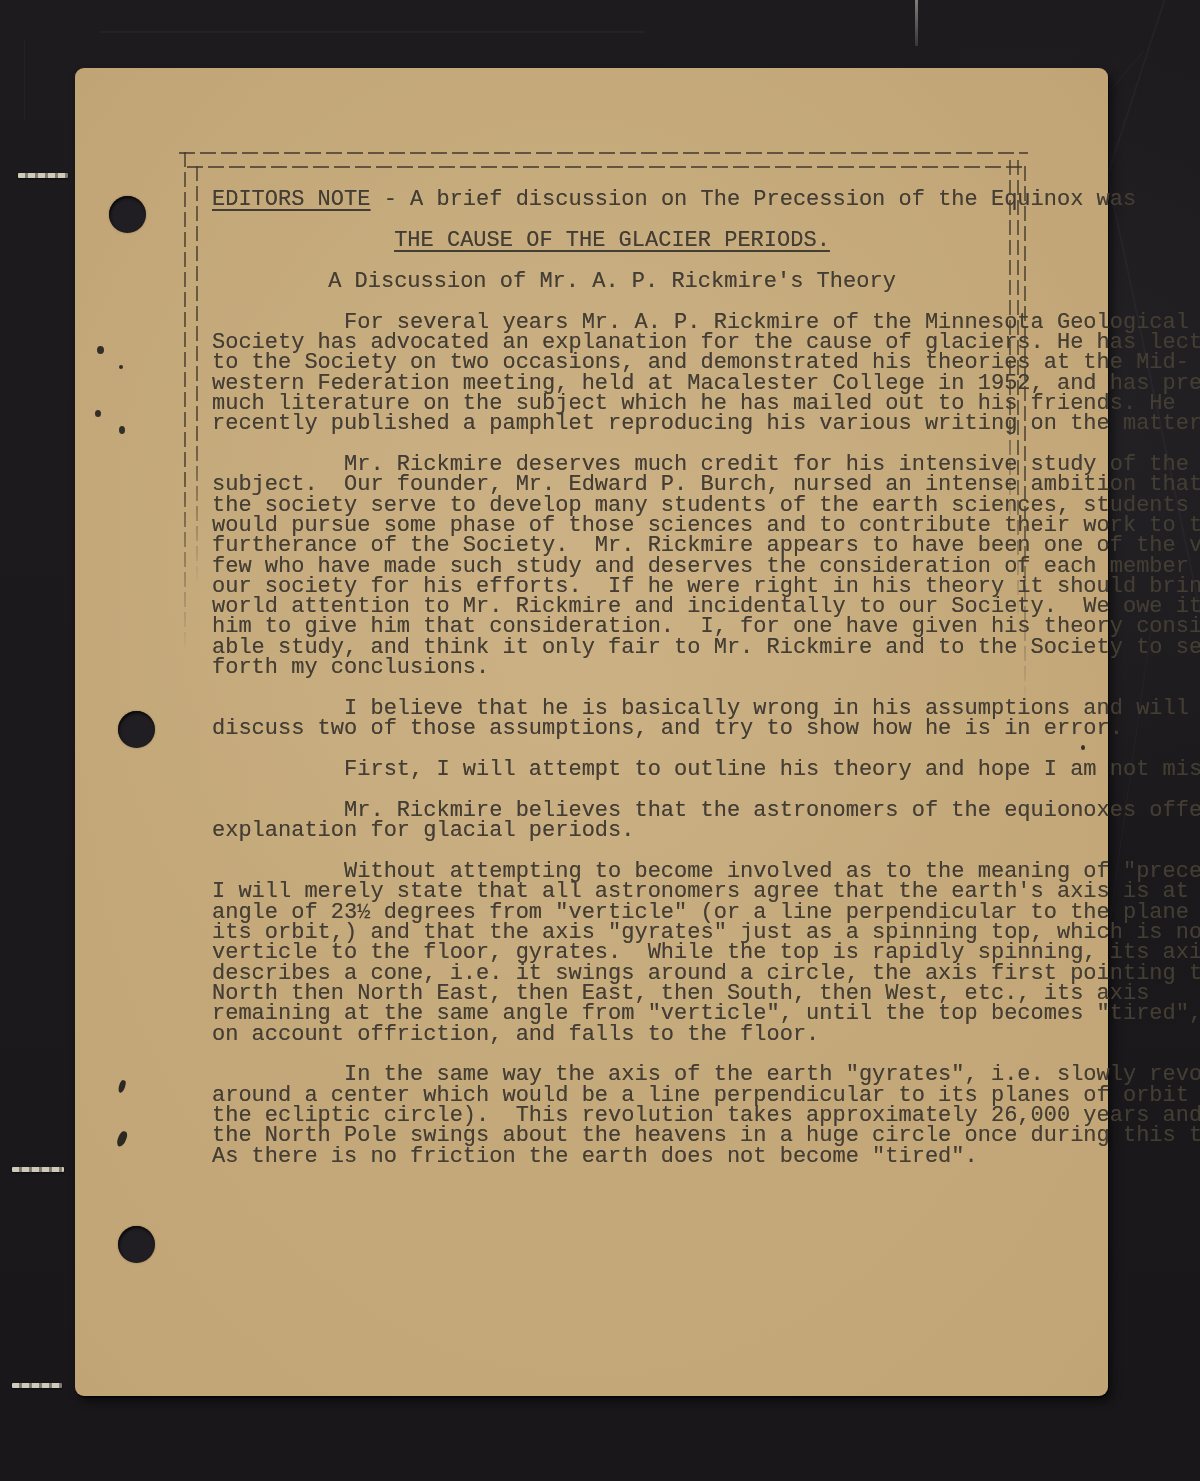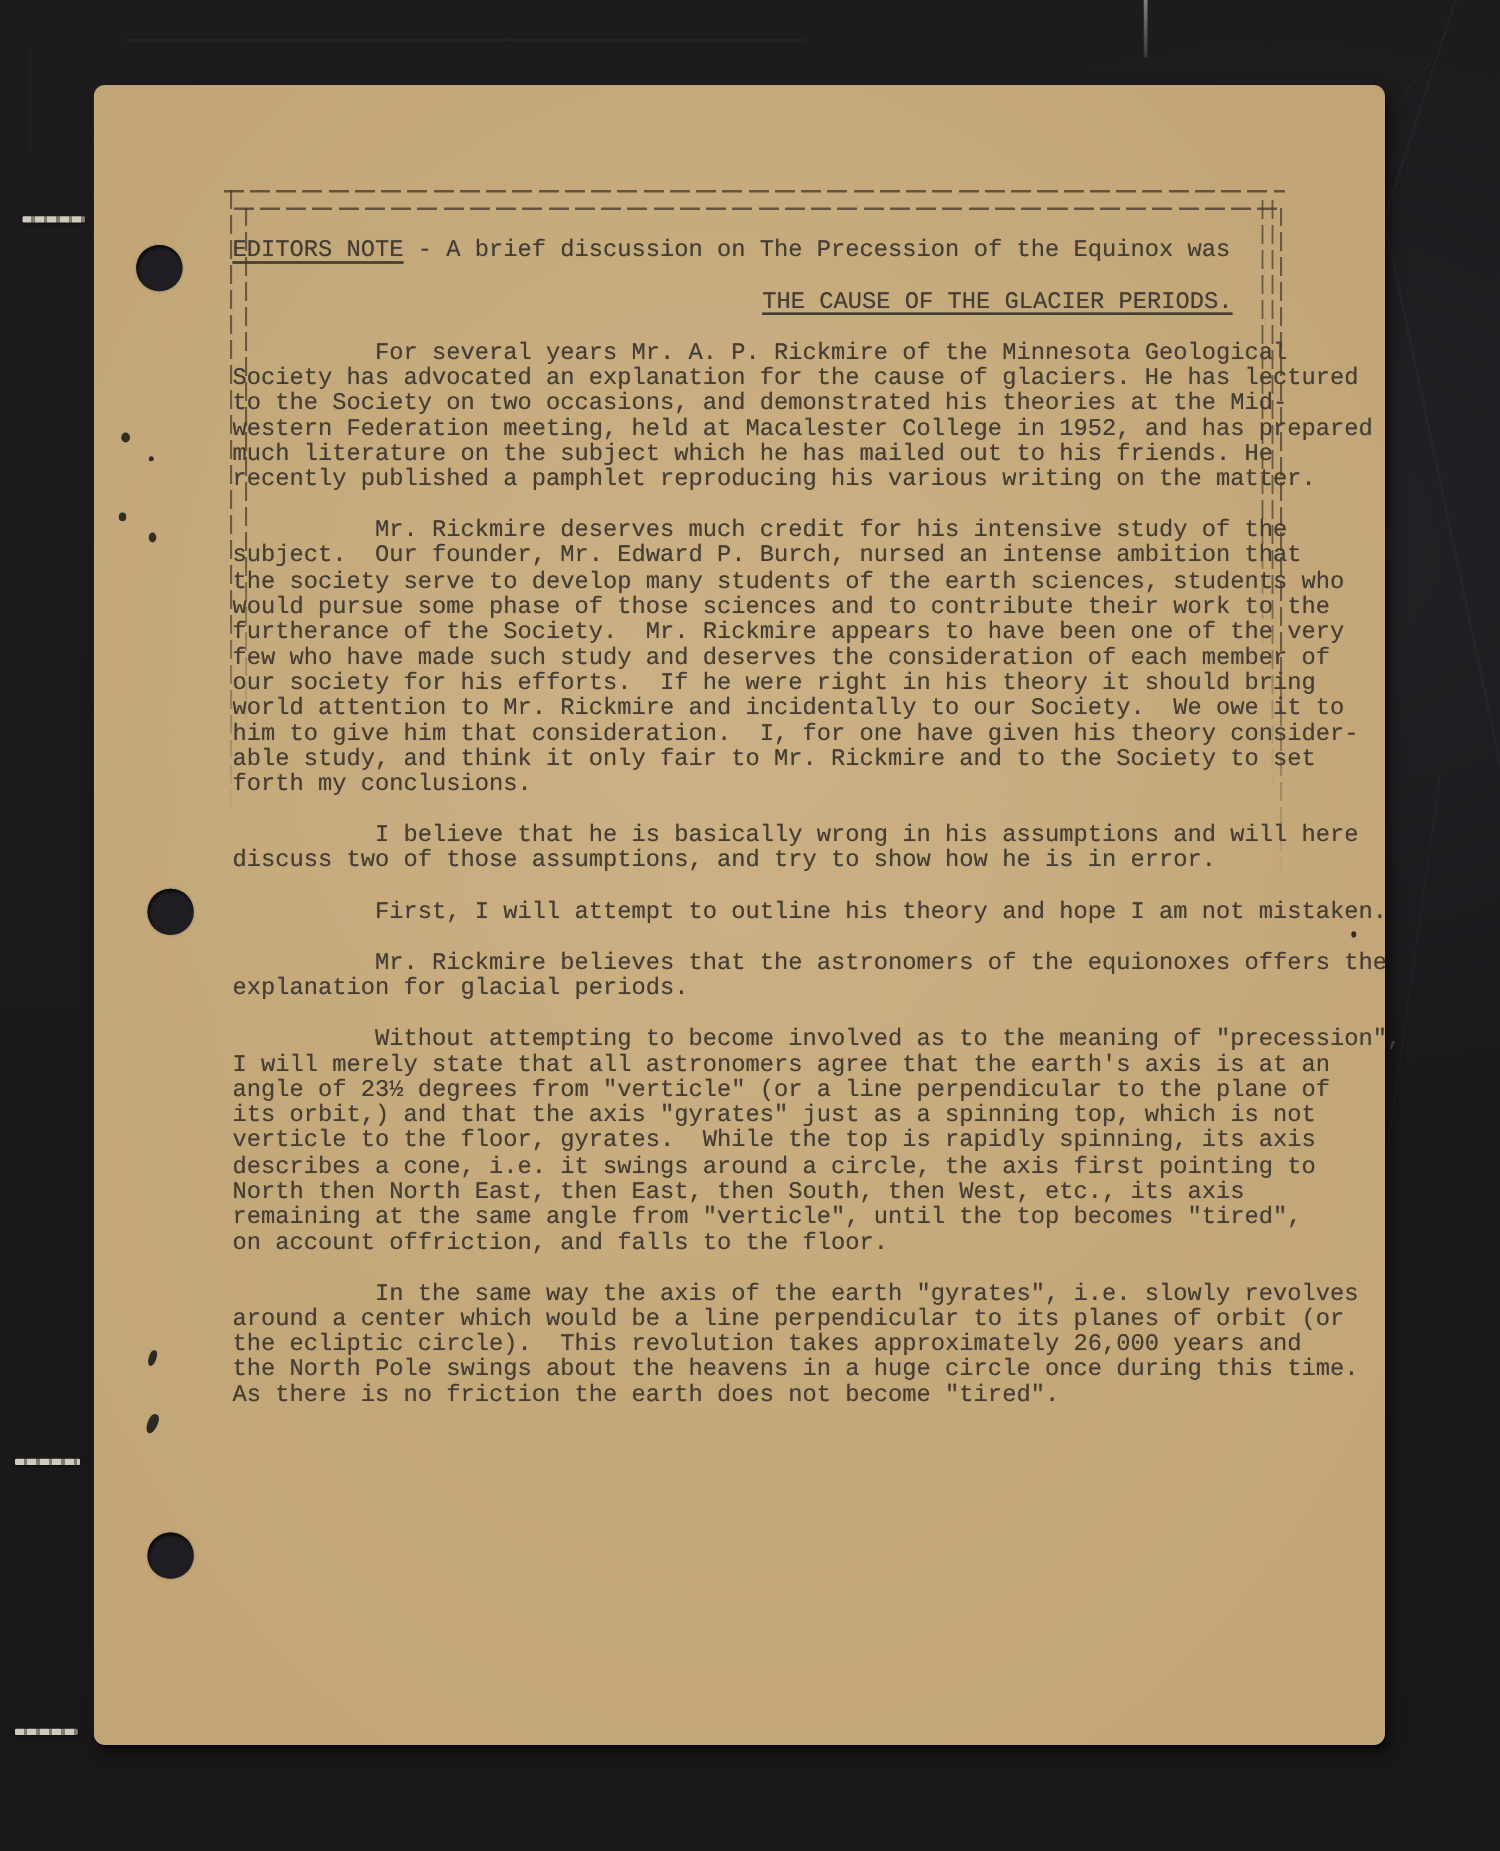--- a/index.html
+++ b/index.html
@@ -39,27 +39,27 @@
     box-shadow:inset 1px 2px 3px rgba(0,0,0,0.8), 0 0 2px rgba(90,75,50,0.5);
   }
   
   .hline{position:absolute;height:2px;
     background:repeating-linear-gradient(90deg,rgba(66,56,42,0.75) 0 16px,rgba(66,56,42,0) 16px 21px);}
   .vline{position:absolute;width:2px;
     background:repeating-linear-gradient(180deg,rgba(66,56,42,0.7) 0 15px,rgba(66,56,42,0) 15px 20px);
     -webkit-mask-image:linear-gradient(180deg,#000 65%,transparent 100%);
             mask-image:linear-gradient(180deg,#000 65%,transparent 100%);}
   .content{
-    position:absolute;left:111px;top:122px;width:800px;
-    font-size:19px;line-height:20.3px;color:#433d33;
+    position:absolute;left:137px;top:122px;width:800px;
+    font-size:22px;line-height:20.3px;color:#433d33;
     text-shadow:0 0 0.6px rgba(67,61,51,0.55);
   }
   .block{margin:0 0 20.6px 0;}
   .line,.para{white-space:pre;}
-  .center{text-align:right;white-space:pre;}
+  .center{text-align:center;white-space:pre;}
   .title-gap{margin-top:20px;}
   .u{text-decoration:underline;text-underline-offset:4px;text-decoration-thickness:1.5px;}
   .blot{position:absolute;background:#2c2822;border-radius:50% 40% 60% 50%;}
   .speck{position:absolute;background:#332e26;border-radius:50%;}
 </style>
 </head>
 <body>
 
 <div class="album">
 
@@ -98,20 +98,21 @@
     <div class="speck" style="left:1006px;top:677px;width:4px;height:5px;"></div>
 
     <div class="content">
 
       <div class="block">
         <div class="line"><span class="u">EDITORS NOTE</span><span> - A brief discussion on The Precession of the Equinox was</span></div>
       </div>
 
       <div class="block center title-gap"><span class="u">THE CAUSE OF THE GLACIER PERIODS.</span></div>
 
+      <div class="block center">A Discussion of Mr. A. P. Rickmire's Theory</div>
 
 
       <div class="block para">          For several years Mr. A. P. Rickmire of the Minnesota Geological
 Society has advocated an explanation for the cause of glaciers. He has lectured
 to the Society on two occasions, and demonstrated his theories at the Mid-
 western Federation meeting, held at Macalester College in 1952, and has prepared
 much literature on the subject which he has mailed out to his friends. He
 recently published a pamphlet reproducing his various writing on the matter.</div>
       <div class="block para">          Mr. Rickmire deserves much credit for his intensive study of the
 subject.  Our founder, Mr. Edward P. Burch, nursed an intense ambition that

